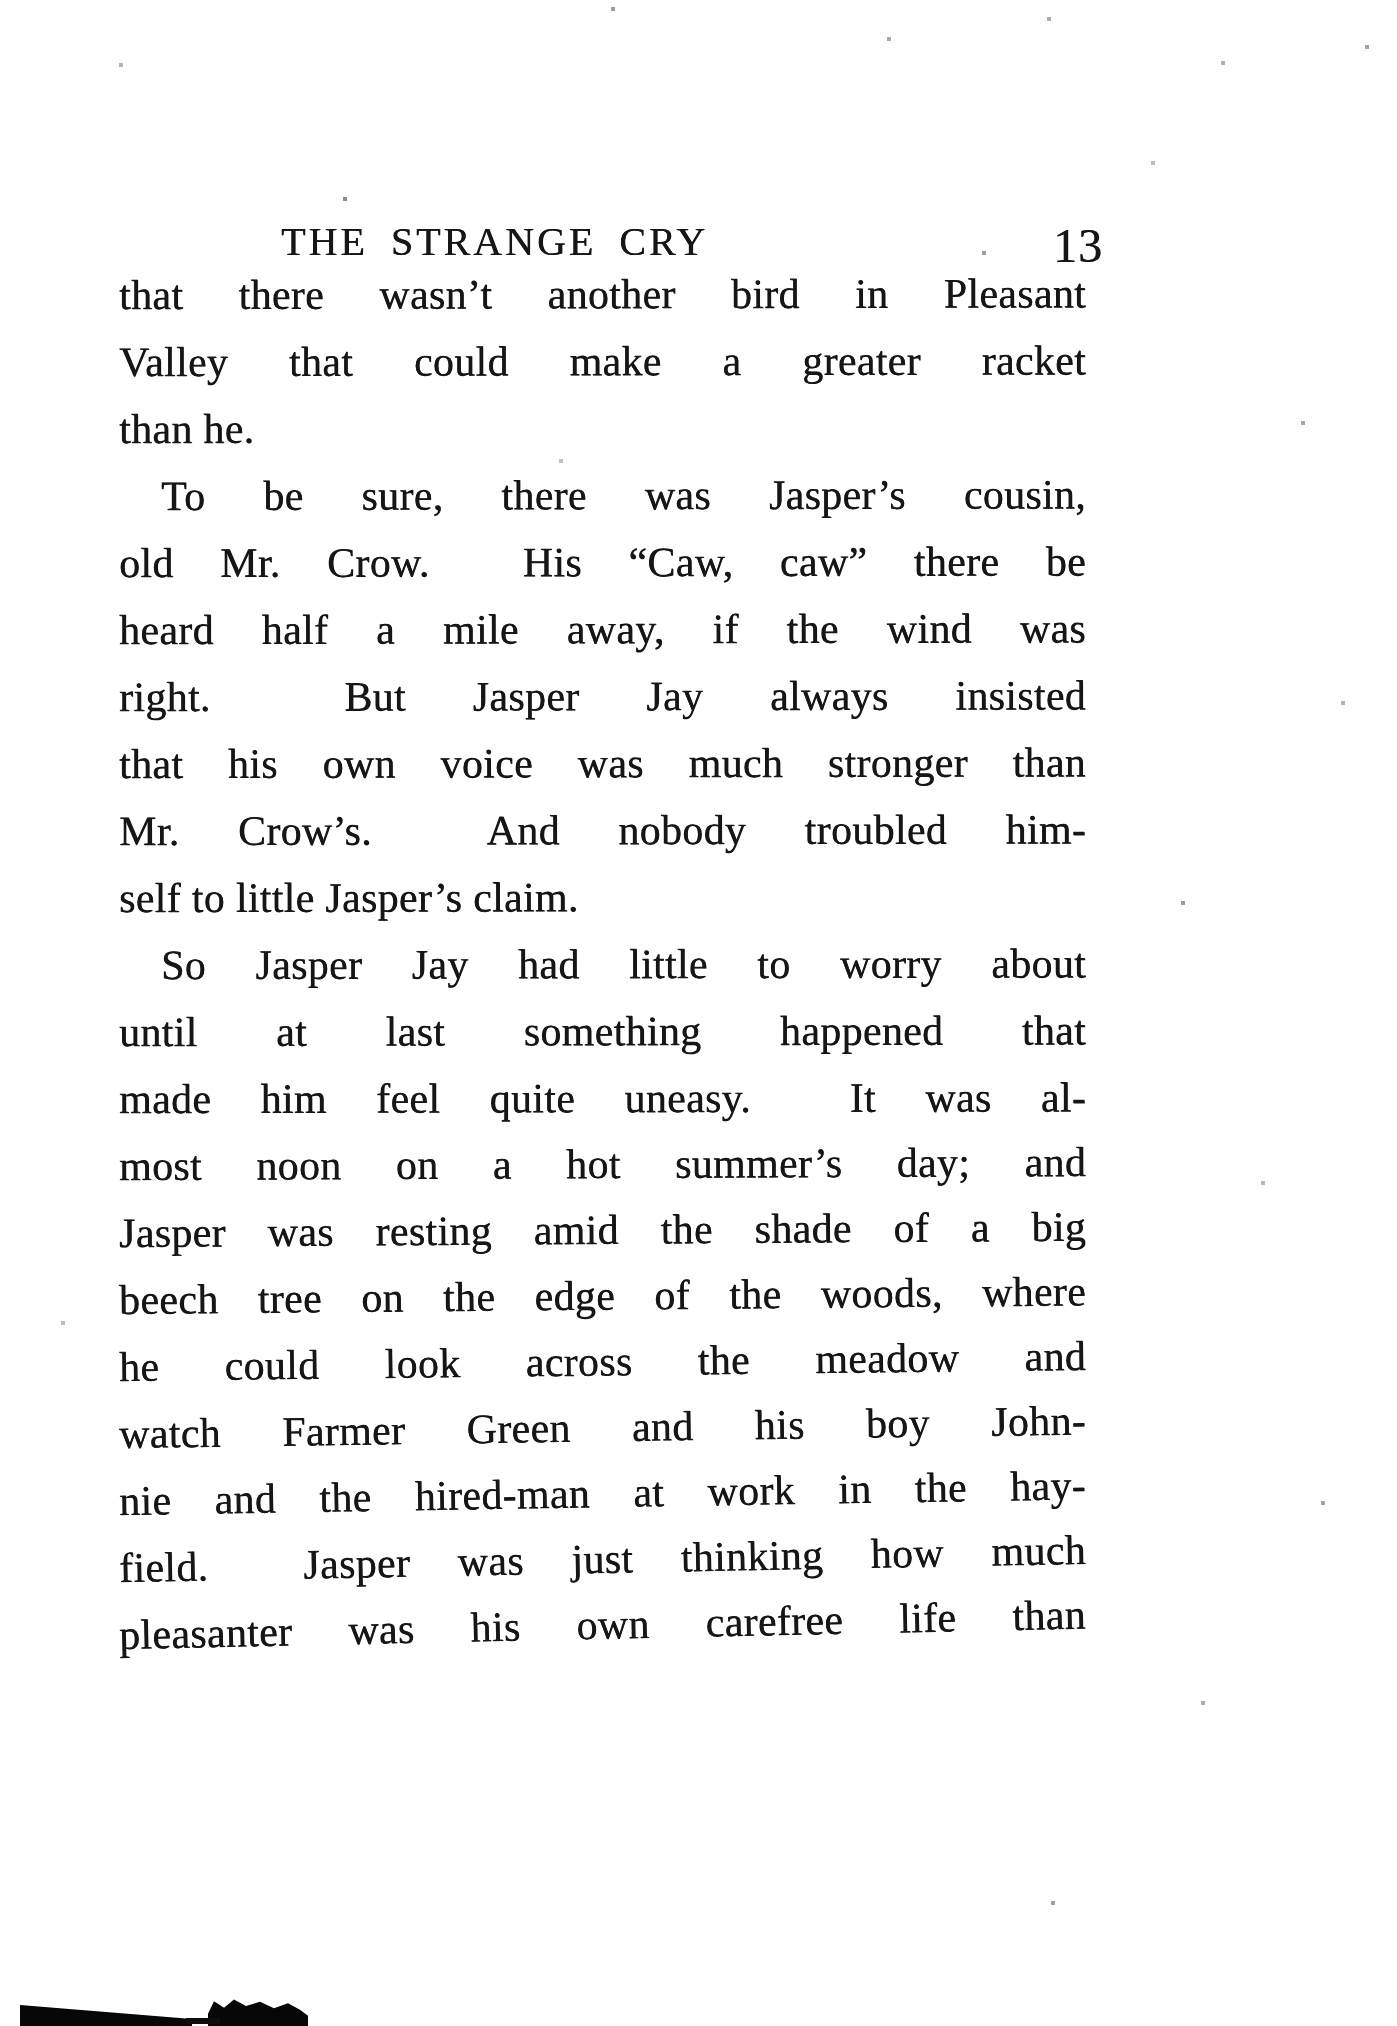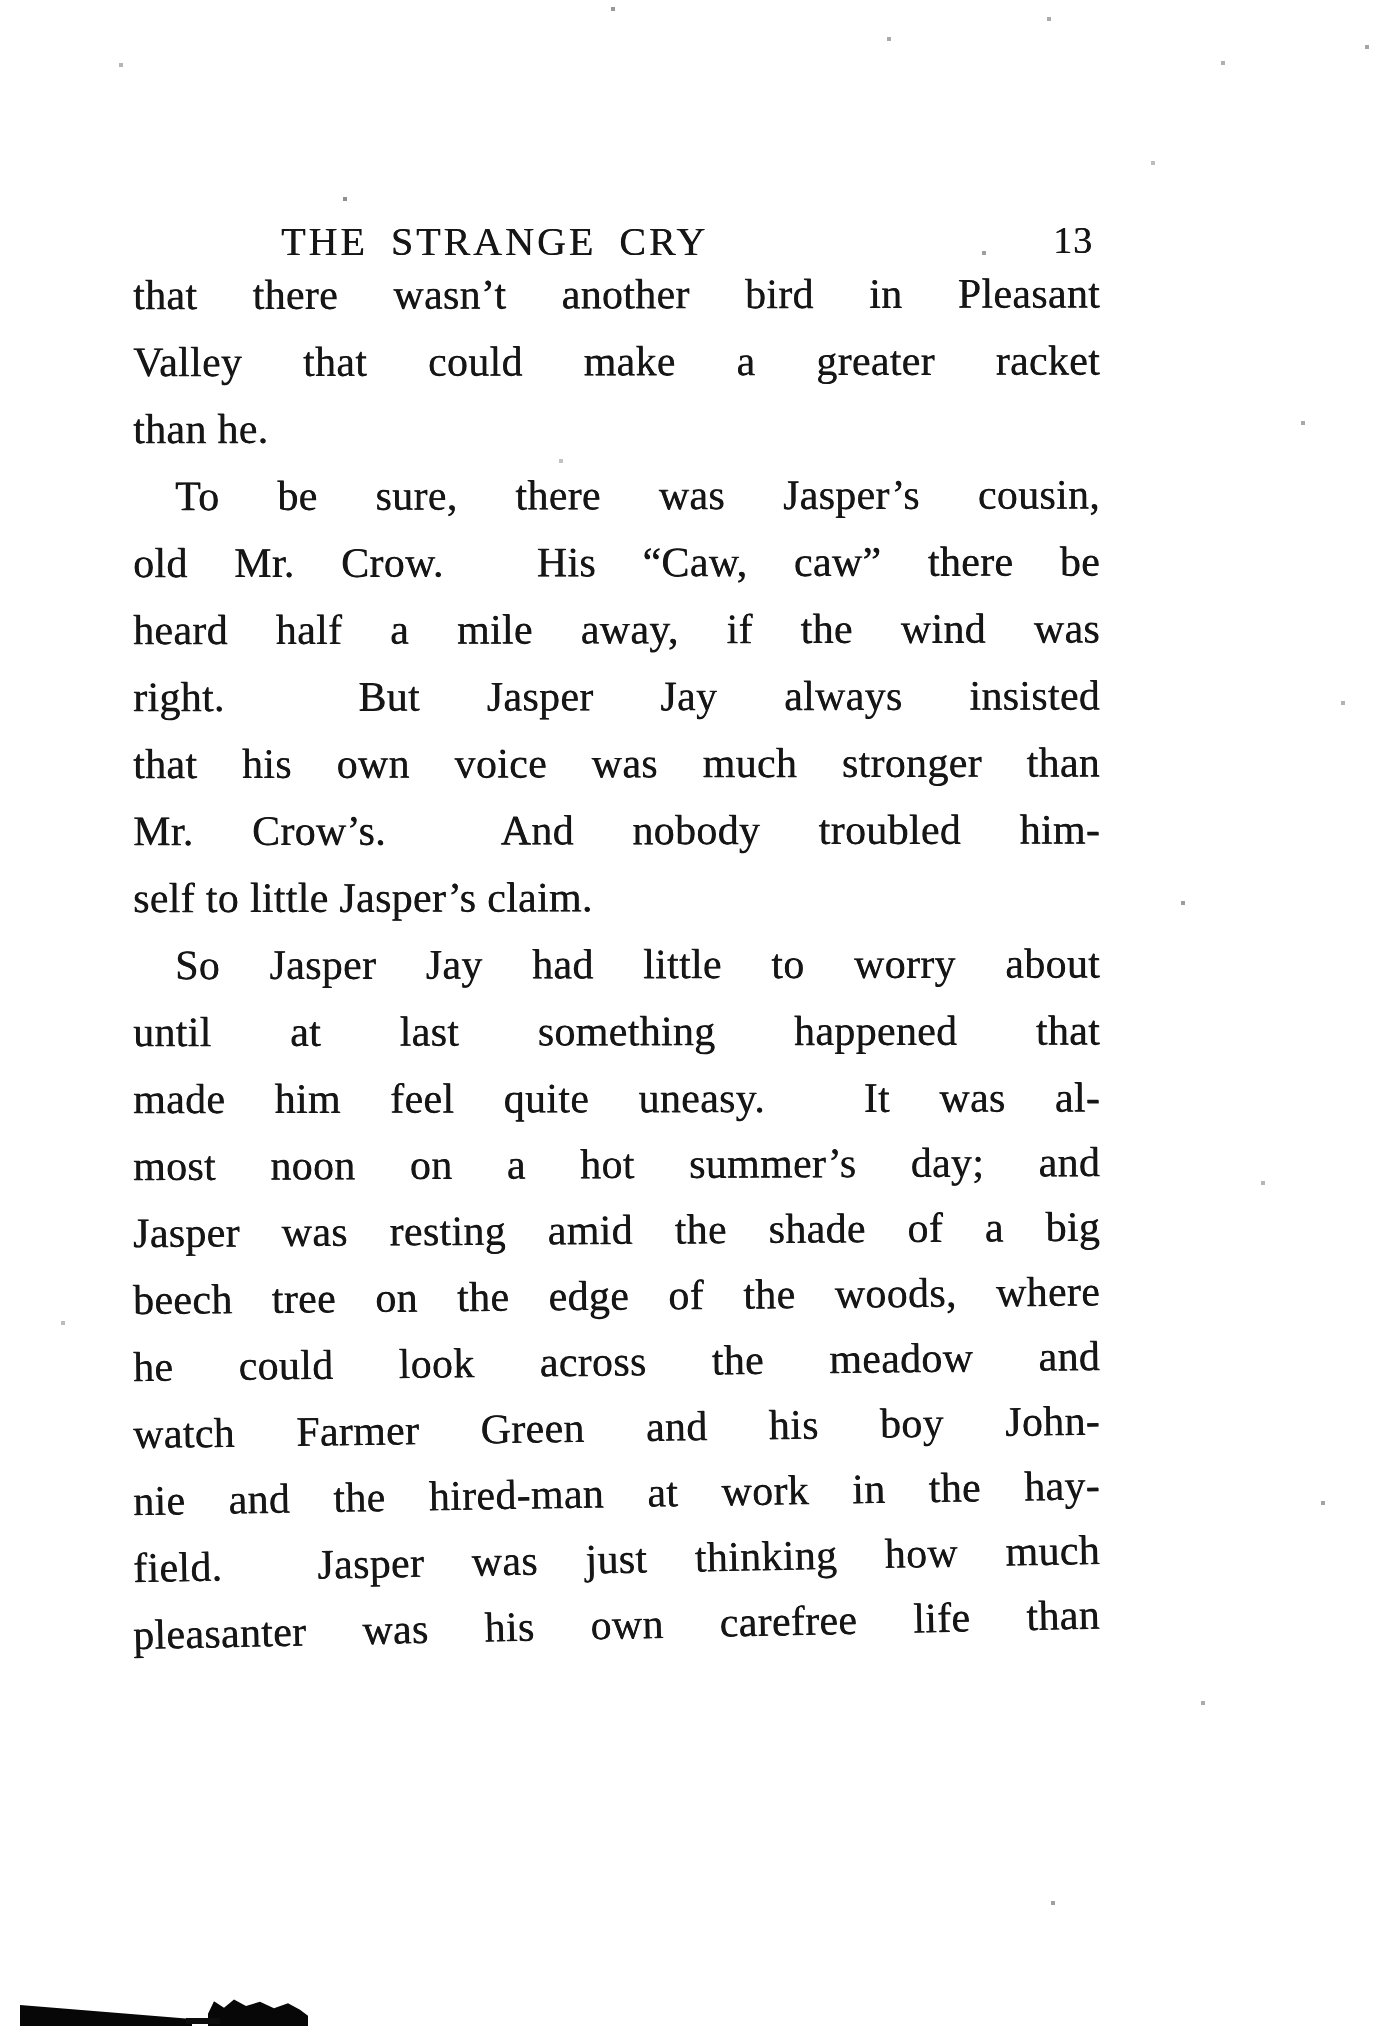--- a/index.html
+++ b/index.html
@@ -34,27 +34,27 @@
     top: 0;
     font-size: 40px;
     letter-spacing: 3px;
     word-spacing: 10px;
     white-space: nowrap;
   }
   .running-head .pagenum {
     position: absolute;
     left: 1053px;
     top: 0;
-    font-size: 38px;
+    font-size: 48px;
     letter-spacing: 1px;
   }
   .textblock {
     position: absolute;
     top: 262px;
-    left: 133px;
+    left: 119px;
     width: 967px;
     text-shadow: 0.4px 0.3px 0 currentColor;
   }
   .line {
     height: 67px;
     line-height: 67px;
     font-size: 42px;
     letter-spacing: 0.3px;
     text-align: left;
     transform-origin: left center;

